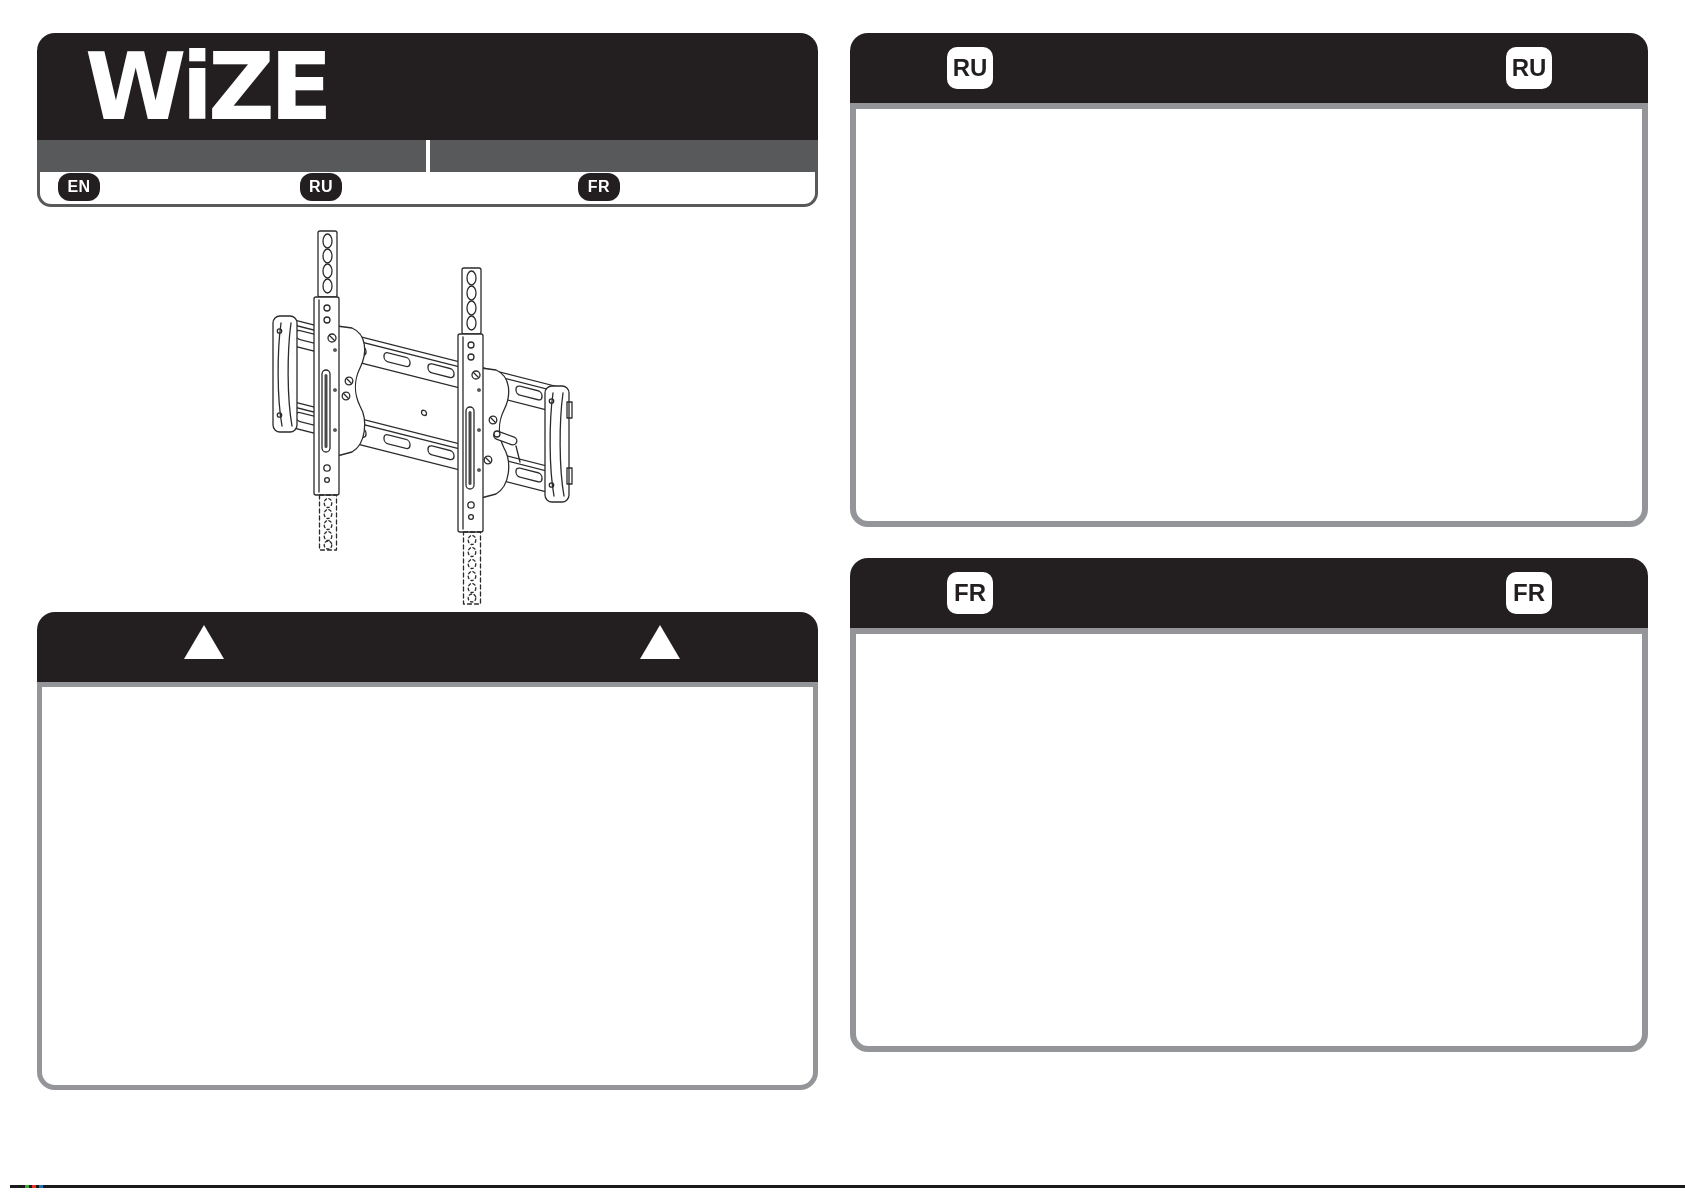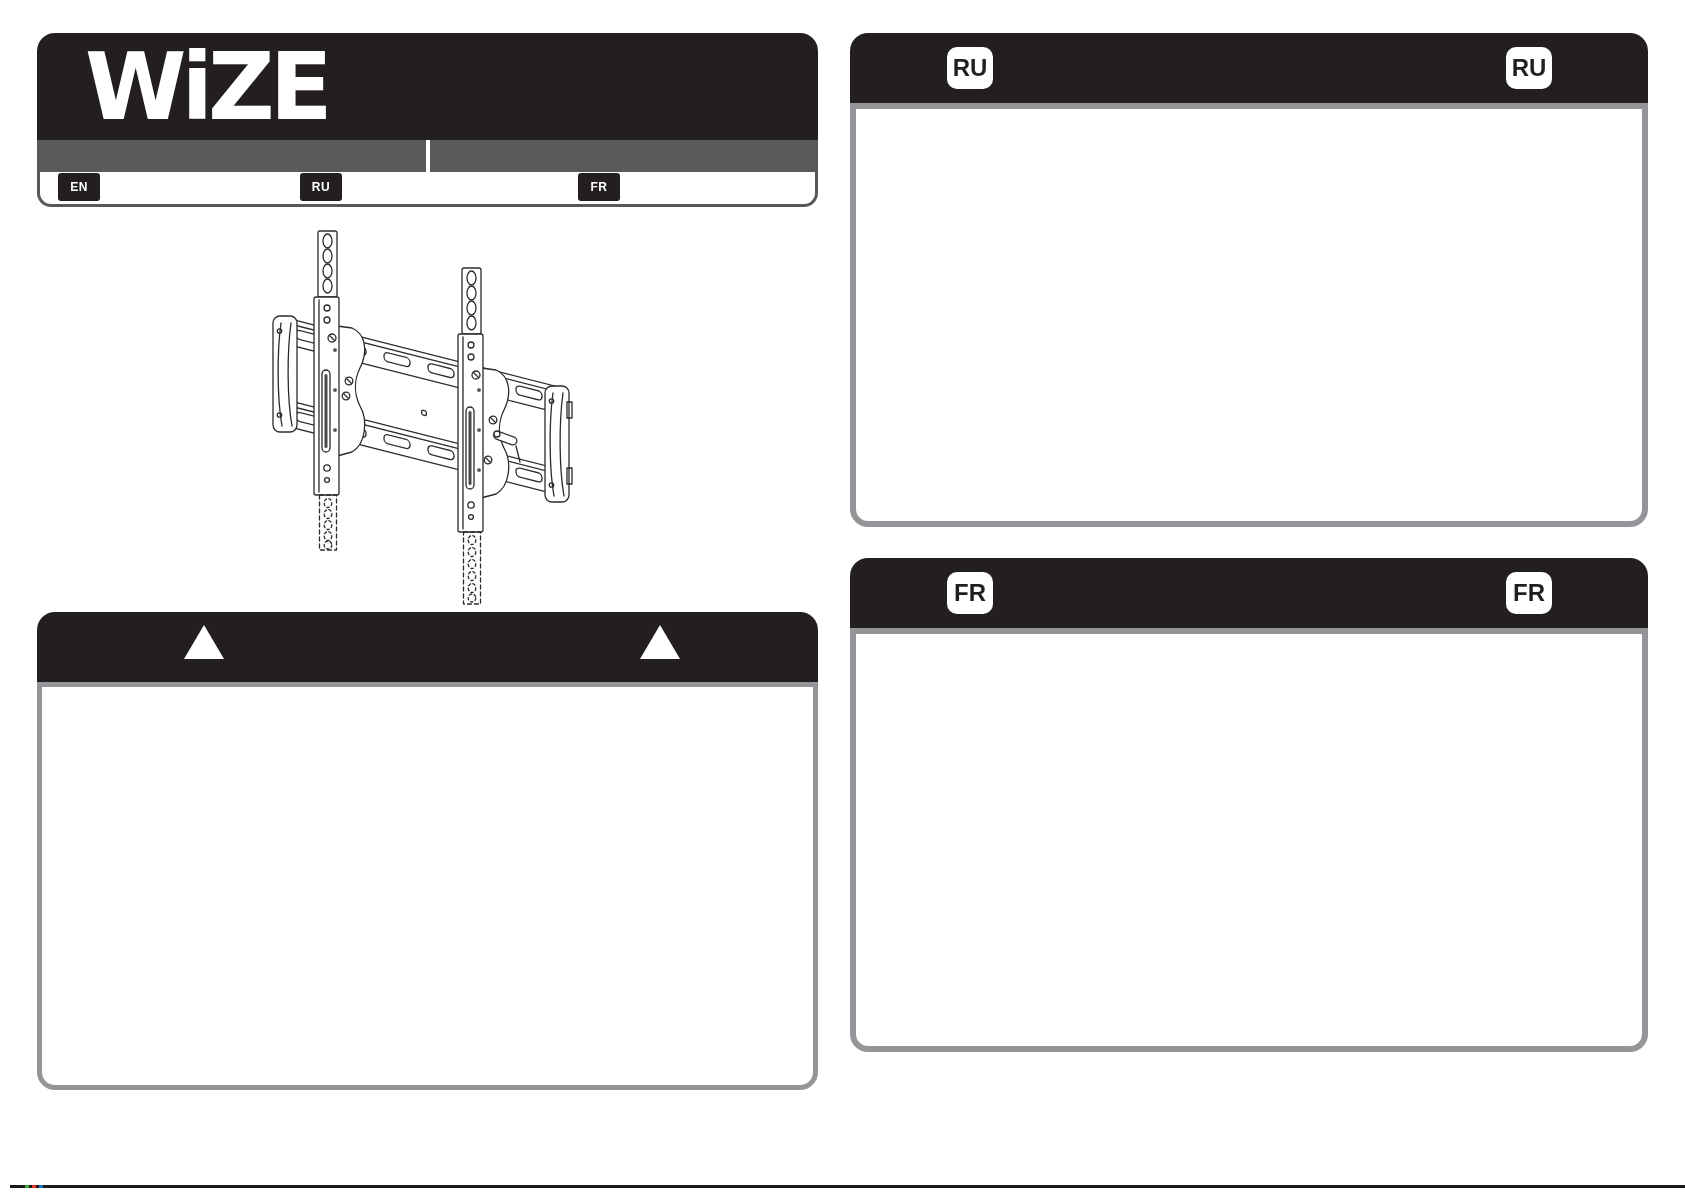--- a/index.html
+++ b/index.html
@@ -11,21 +11,21 @@
   .header-card{left:37px;top:33px;width:781px;height:174px;}
   .hc-black{position:absolute;left:0;top:0;right:0;height:129px;background:#231f20;
             border-radius:18px 18px 0 0;}
   .logo-svg{position:absolute;left:46px;top:6px;width:330px;height:98px;}
   .hc-gray{position:absolute;left:0;top:107px;right:0;height:32px;background:#58595b;}
   .hc-divider{position:absolute;left:50%;top:0;width:4px;height:100%;background:#ffffff;
               transform:translateX(-50%);}
   .hc-white{position:absolute;left:0;top:139px;right:0;height:35px;background:#ffffff;
             border:3px solid #58595b;border-top:none;border-radius:0 0 14px 14px;box-sizing:border-box;}
   .lang-badge{position:absolute;top:1px;width:42px;height:28px;background:#231f20;
-              border-radius:3px;color:#ffffff;font-weight:bold;font-size:12px;
+              border-radius:12px;color:#ffffff;font-weight:bold;font-size:16px;
               display:flex;align-items:center;justify-content:center;letter-spacing:.5px;}
   .lang-en{left:18px}.lang-ru{left:260px}.lang-fr{left:538px}
 
   
   .mount-drawing{position:absolute;left:230px;top:205px;width:360px;height:405px;}
 
   
   .card-header{position:absolute;top:0;left:0;right:0;height:70px;background:#231f20;
                border-radius:18px 18px 0 0;}
   .card-body{position:absolute;top:70px;left:0;right:0;bottom:0;background:#ffffff;

